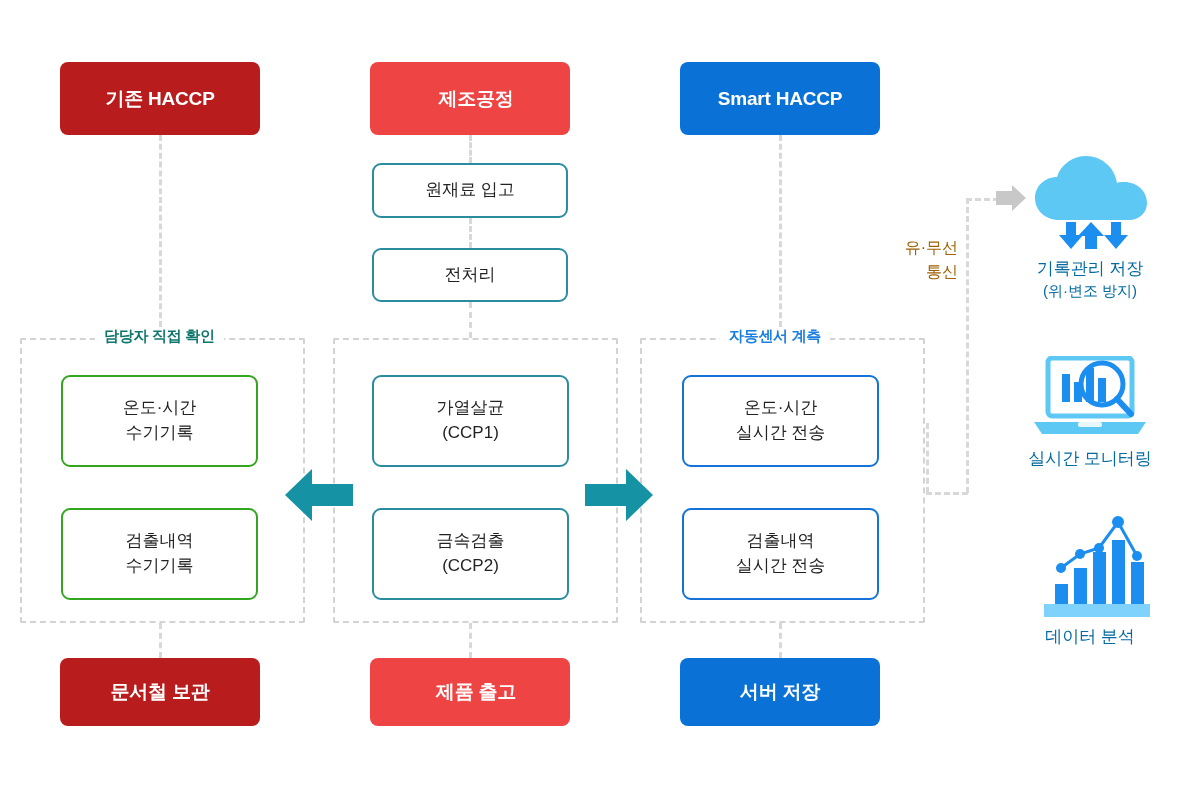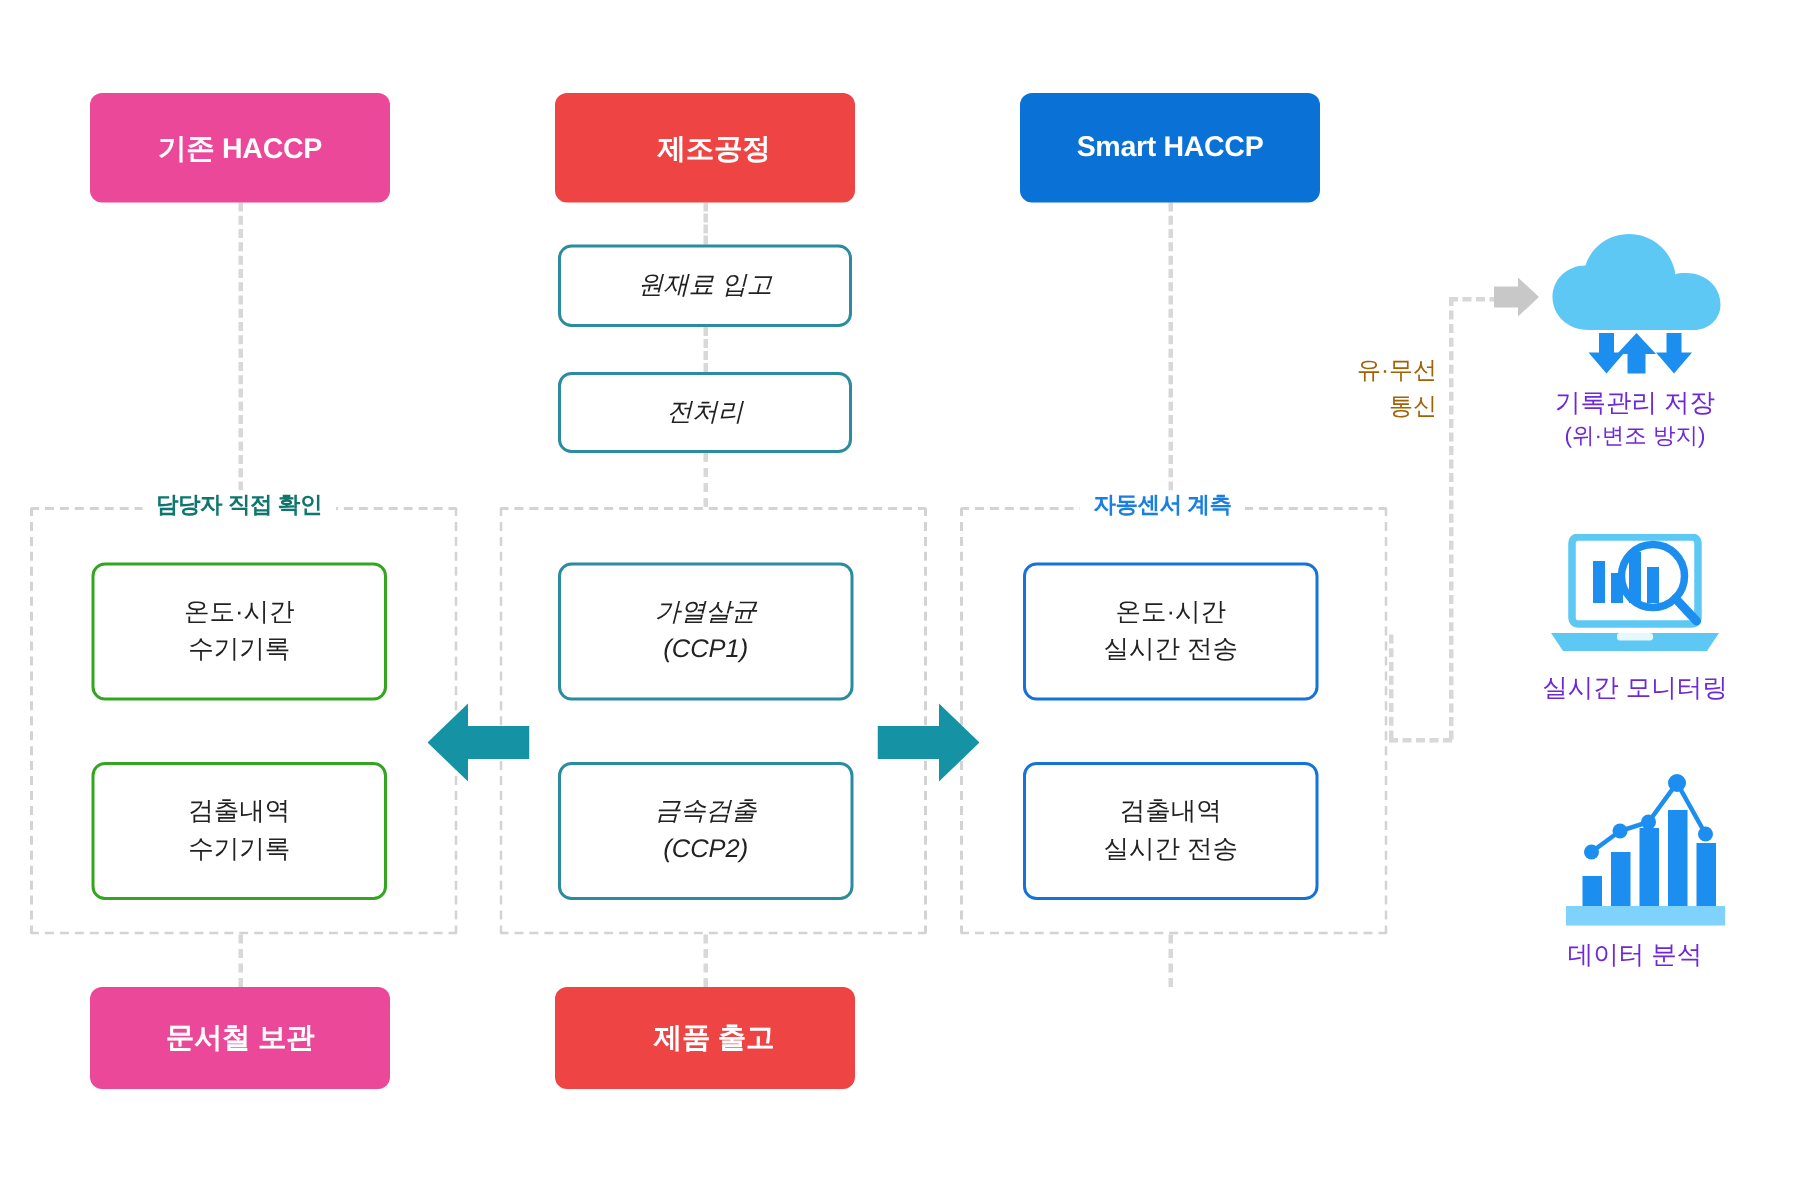--- a/index.html
+++ b/index.html
@@ -14,39 +14,39 @@
   
   .pill {
     position: absolute;
     border-radius: 8px;
     display: flex; align-items: center; justify-content: center;
     color: #ffffff;
     font-size: 19px;
     font-weight: 600;
     letter-spacing: -0.2px;
   }
-  .pill.green  { background: #ec4899; }
+  .pill.green  { background: #b91c1c; }
   .pill.teal   { background: #ef4444; padding-left: 12px; }
   .pill.blue   { background: #0a72d6; }
 
   
   .obox {
     position: absolute;
     background: #ffffff;
     border-radius: 9px;
     border: 2px solid #2f8fa6;
     display: flex; flex-direction: column;
     align-items: center; justify-content: center;
     font-size: 17px;
     color: #222222;
     line-height: 1.45;
     text-align: center;
   }
   .obox.green { border-color: #34a521; }
-  .obox.teal  { border-color: #2b8ca0; font-style: italic; }
+  .obox.teal  { border-color: #2b8ca0; }
   .obox.blue  { border-color: #1472d8; }
   .obox .l2 { display: block; }
 
   
   .group {
     position: absolute;
     border: 2px dashed #d3d3d3;
     border-radius: 2px;
   }
   .group-label {
@@ -70,21 +70,21 @@
     position: absolute;
     height: 0; border-top: 3px dashed #d8d8d8;
   }
 
   
   .blockarrow { position: absolute; }
 
   
   .iconblock { position: absolute; text-align: center; }
   .iconcap {
-    font-size: 17px; color: #6d28d9; line-height: 1.35;
+    font-size: 17px; color: #0369a1; line-height: 1.35;
     white-space: nowrap;
   }
   .iconcap .sub { font-size: 15px; display: block; }
 
   .commlabel {
     position: absolute;
     font-size: 16px; color: #a16207;
     line-height: 1.5; text-align: right;
     white-space: nowrap;
   }
@@ -173,20 +173,23 @@
   </svg>
   <svg class="blockarrow" style="left:585px; top:468px; width:68px; height:54px;" viewBox="0 0 68 54">
     <polygon points="68,27 41,1 41,16 0,16 0,38 41,38 41,53" fill="#1592a3"></polygon>
   </svg>
 
   <div class="pill green" style="left:60px; top:658px; width:200px; height:68px;">
     <span>문서철 보관</span>
   </div>
   <div class="pill teal" style="left:370px; top:658px; width:200px; height:68px;">
     <span>제품 출고</span>
+  </div>
+  <div class="pill blue" style="left:680px; top:658px; width:200px; height:68px;">
+    <span>서버 저장</span>
   </div>
 
   <div class="commlabel" style="left:868px; top:236px; width:90px;">
     <span>유·무선</span><br>
     <span>통신</span>
   </div>
 
   <div class="iconblock" style="left:1000px; top:152px; width:180px;">
     <svg width="130" height="100" viewBox="0 0 130 100" style="display:block;margin:0 auto;">
       <path d="M34 68 C20 68 10 58 10 46 C10 34 20 25 32 25 C36 12 48 4 61 4 C77 4 90 16 92 31

